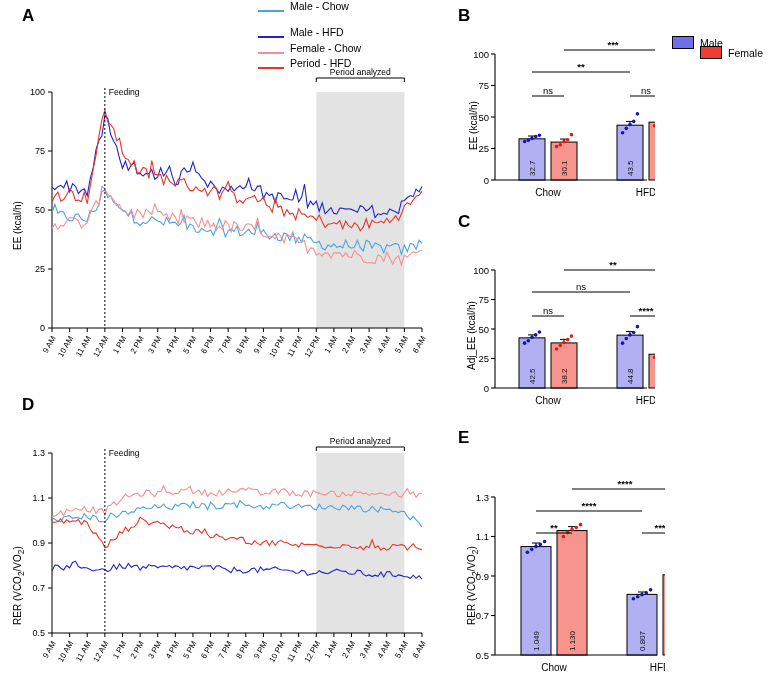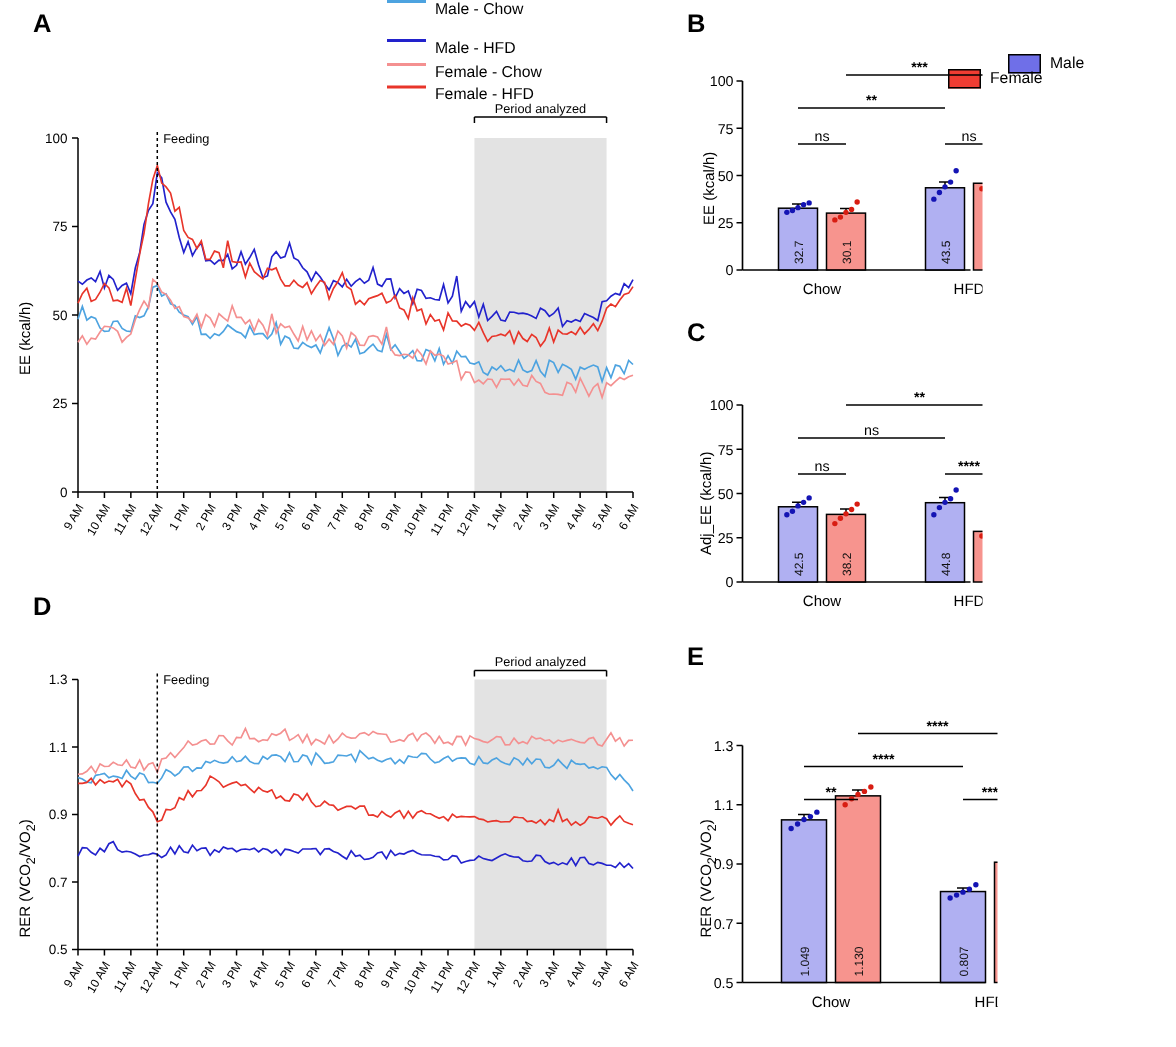--- a/index.html
+++ b/index.html
@@ -1,21 +1,21 @@
 <!DOCTYPE html>
 <html><head>
 <meta charset="utf-8">
 <style>
   html,body{margin:0;padding:0;background:#ffffff;}
   body{width:784px;height:698px;position:relative;font-family:"Liberation Sans",sans-serif;color:#000;}
   .panel{position:absolute;}
   .plabel{position:absolute;font-size:17px;font-weight:bold;font-family:"Liberation Sans",sans-serif;}
   .axis-title{position:absolute;font-size:10px;font-family:"Liberation Sans",sans-serif;}
   .rot{transform-origin:0 0;transform:rotate(-90deg);white-space:nowrap;}
-  .legendrow{position:absolute;display:flex;align-items:flex-start;gap:6px;font-size:10.5px;}
+  .legendrow{position:absolute;display:flex;align-items:flex-end;gap:6px;font-size:10.5px;}
   .legline{width:26px;height:2px;display:block;}
   .legbox{width:20px;height:11px;display:block;border:1px solid #000;}
   svg{display:block;}
 </style>
 </head>
 <body>
 
 <div class="plabel" style="left:22px;top:6px;">A</div>
 <div class="plabel" style="left:458px;top:6px;">B</div>
 <div class="plabel" style="left:458px;top:212px;">C</div>
@@ -29,28 +29,28 @@
 <div class="legendrow" style="left:258px;top:26px;">
   <span class="legline" style="background:#2222cc;"></span>
   <span>Male - HFD</span>
 </div>
 <div class="legendrow" style="left:258px;top:42px;">
   <span class="legline" style="background:#f49090;"></span>
   <span>Female - Chow</span>
 </div>
 <div class="legendrow" style="left:258px;top:57px;">
   <span class="legline" style="background:#e8352a;"></span>
-  <span>Female - HFD</span>
+  <span>Period - HFD</span>
 </div>
 
 <div class="legendrow" style="left:672px;top:36px;">
   <span class="legbox" style="background:#6f6fe8;"></span>
   <span>Male</span>
 </div>
-<div class="legendrow" style="left:632px;top:46px;">
+<div class="legendrow" style="left:700px;top:46px;">
   <span class="legbox" style="background:#f03c32;"></span>
   <span>Female</span>
 </div>
 
 <div class="panel" style="left:0px;top:60px;width:440px;height:330px;">
   <svg id="svgA" width="440" height="330">
       <rect x="316.2857142857143" y="32" width="88.09523809523807" height="236" fill="#e3e3e3"></rect>
       <line x1="52" y1="32" x2="52" y2="268" stroke="#000" stroke-width="1"></line>
       <line x1="52" y1="268" x2="422" y2="268" stroke="#000" stroke-width="1"></line>
       <line x1="48" y1="268" x2="52" y2="268" stroke="#000" stroke-width="1"></line>

